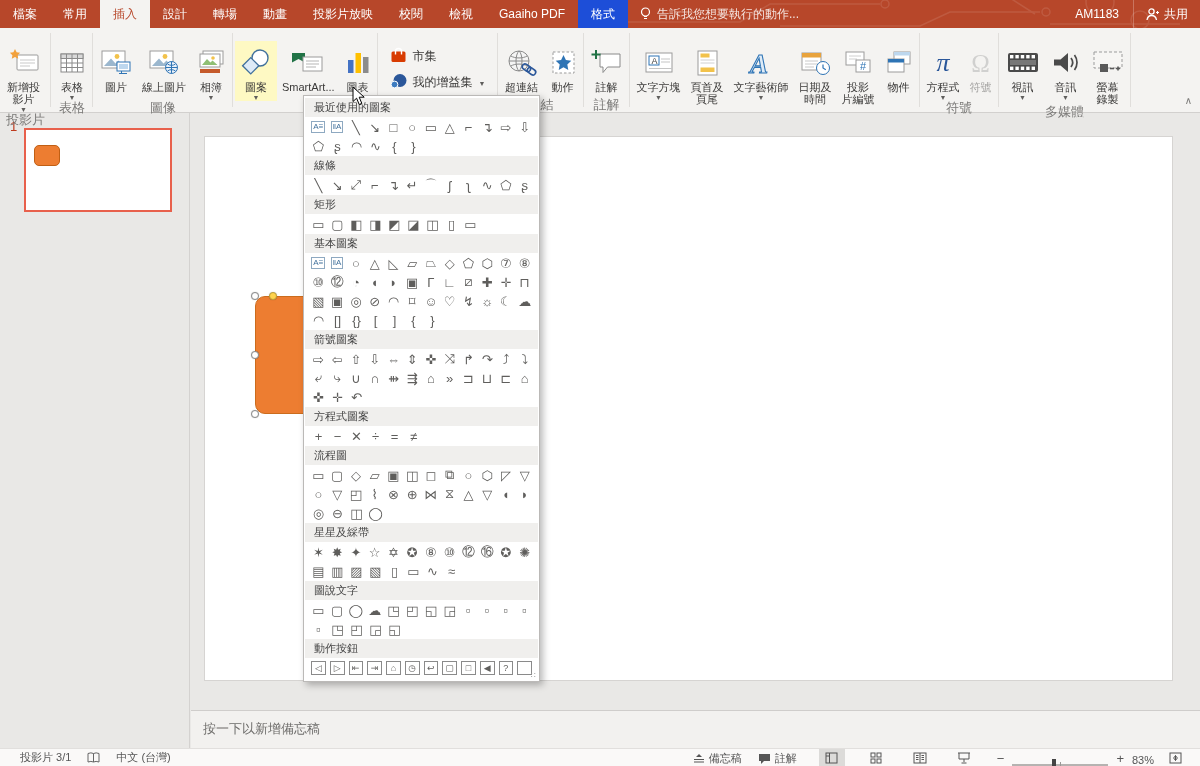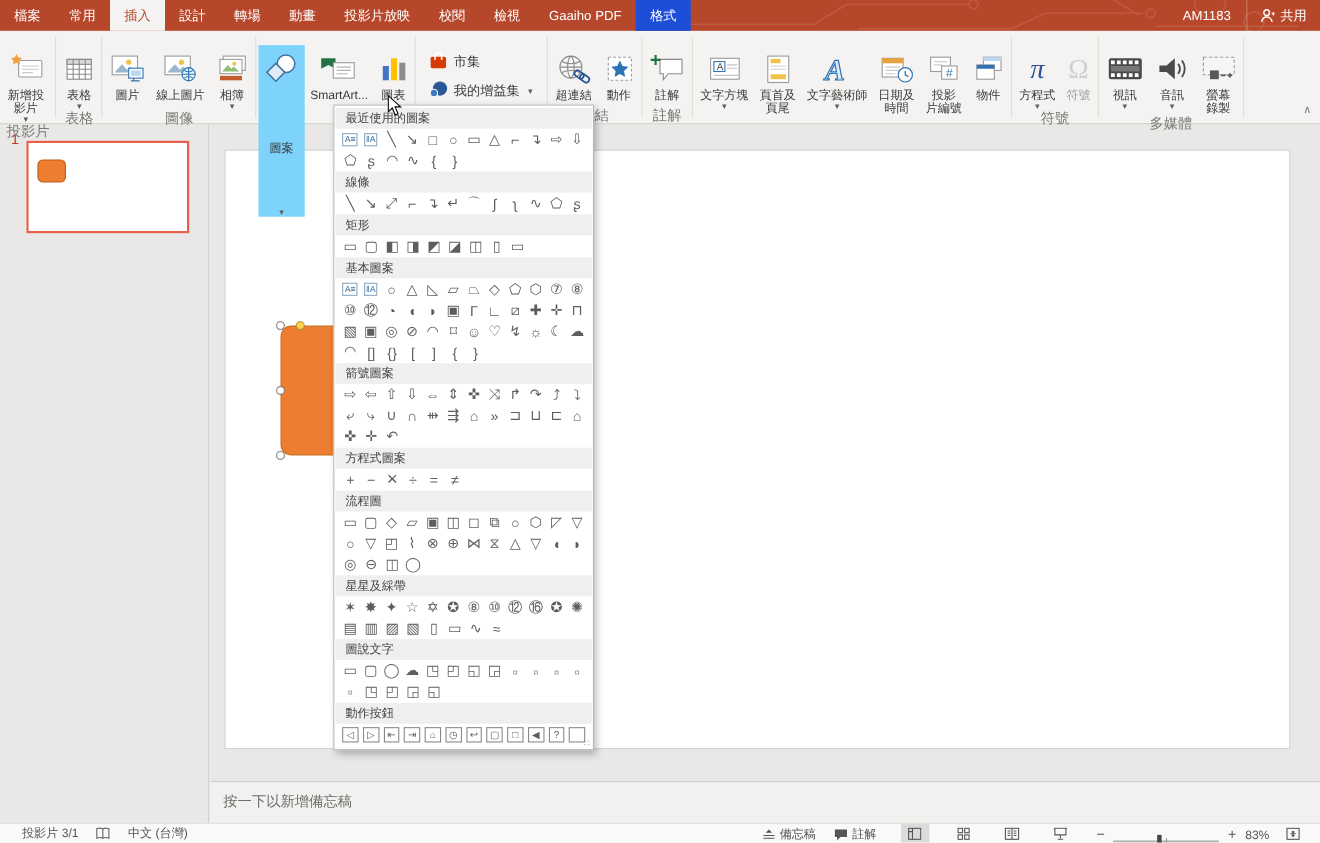--- a/index.html
+++ b/index.html
@@ -31,21 +31,21 @@
     position:absolute; top:28px; left:0; width:1200px; height:85px;
     background:#F4F3F1; border-bottom:1px solid #D2D0CE; display:flex; z-index:20;
   }
   .rgroup { display:flex; flex-direction:column; position:relative; padding:13px 2px 0 2px; }
   .rgroup::after { content:""; position:absolute; right:0; top:5px; bottom:5px; width:1px; background:#E0DEDB; }
   .rgroup-buttons { display:flex; flex:1; align-items:stretch; }
   .rgroup-label { height:14px; line-height:13px; text-align:center; font-size:13px; color:#7B7A78; white-space:nowrap; padding:0 4px;}
   .rbtn { display:flex; flex-direction:column; align-items:center; padding:4px 5px 0 5px; font-size:11px; color:#3B3A39; text-align:center; line-height:12px;}
   .rbtn .ricon { height:36px; display:flex; align-items:center; justify-content:center; }
   .rbtn .rlabel span { display:block; white-space:nowrap; }
-  .rbtn.active { background:#7dd3fc;gap:48px; }
+  .rbtn.active { background:#fef9c3; }
   .rbtn.disabled { opacity:.45; }
   .caret { font-size:7px; color:#5f5e5c; line-height:7px; margin-top:1px;}
   .stackgroup { display:flex; flex-direction:column; justify-content:center; gap:7px; padding:0 10px; }
   .stackbtn { display:flex; align-items:center; gap:6px; font-size:12px; color:#3B3A39; white-space:nowrap;}
   .ribbon-collapse { position:absolute; right:8px; bottom:6px; font-size:10px; color:#7B7A78; }
   
   .sidebar { position:absolute; top:113px; left:0; width:190px; height:635px; background:#E9E8E6; border-right:1px solid #D4D2D0; }
   .thumb-num { position:absolute; left:10px; top:6px; font-size:13px; color:#BE3A1D; }
   .thumb { position:absolute; left:24px; top:15px; width:148px; height:84px; background:#fff; border:2px solid #E8604C; }
   .thumb-shape { position:absolute; left:8px; top:15px; width:26px; height:21px; border-radius:5px; border:1px solid #C05F14; }
@@ -102,20 +102,27 @@
       <div class="tab active">插入</div>
       <div class="tab">設計</div>
       <div class="tab">轉場</div>
       <div class="tab">動畫</div>
       <div class="tab">投影片放映</div>
       <div class="tab">校閱</div>
       <div class="tab">檢視</div>
       <div class="tab">Gaaiho PDF</div>
       <div class="tab contextual">格式</div>
     </div>
+  <div class="search-box">
+    <svg width="11" height="14" viewBox="0 0 11 14">
+      <circle cx="5.5" cy="5" r="4" fill="none" stroke="#fff" stroke-width="1.2"></circle>
+      <path d="M4 9.5h3M4 11.5h3" stroke="#fff" stroke-width="1.2"></path>
+    </svg>
+    <span>告訴我您想要執行的動作...</span>
+  </div>
   <div class="titlebar-right">
     <span class="tb-user">AM1183</span>
     <div class="tb-share">
       <svg width="13" height="13" viewBox="0 0 13 13">
         <circle cx="5.5" cy="3.5" r="2.6" fill="none" stroke="#fff" stroke-width="1.3"></circle>
         <path d="M1 12c.5-3 2.5-4.5 4.5-4.5S10 9 10.5 12" fill="none" stroke="#fff" stroke-width="1.3"></path>
         <path d="M10 4.5h3M11.5 3v3" stroke="#fff" stroke-width="1.1"></path>
       </svg>
       <span>共用</span>
     </div>

